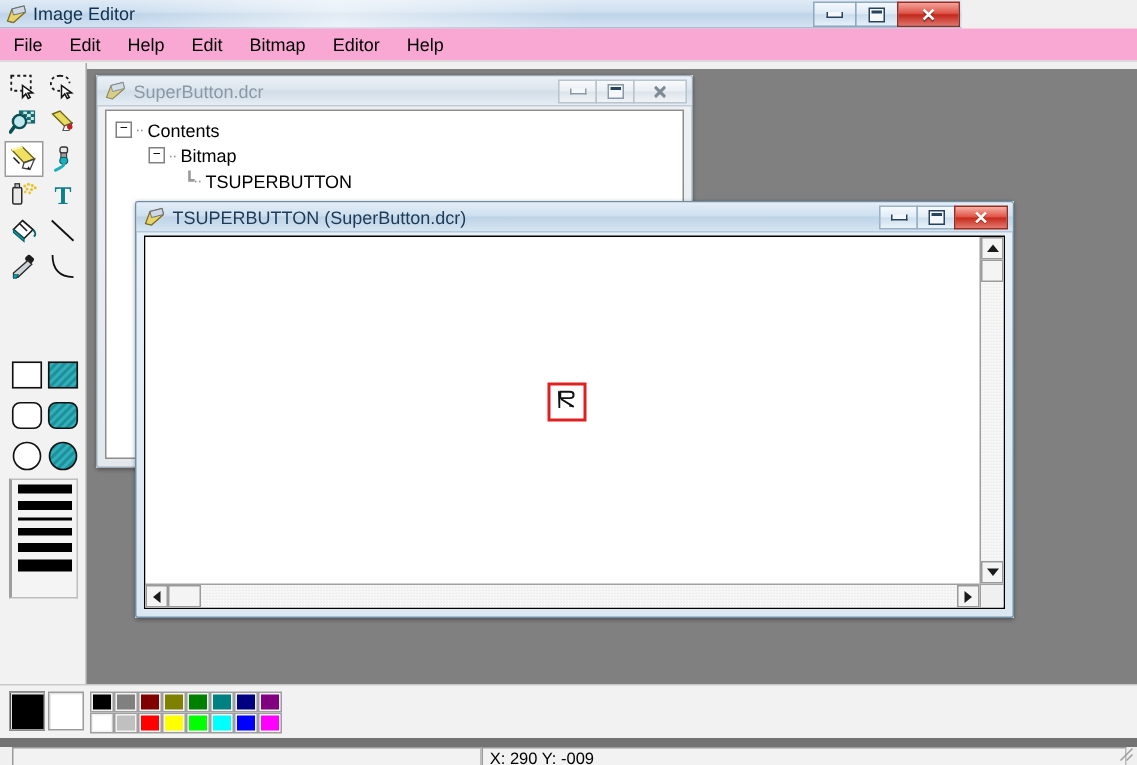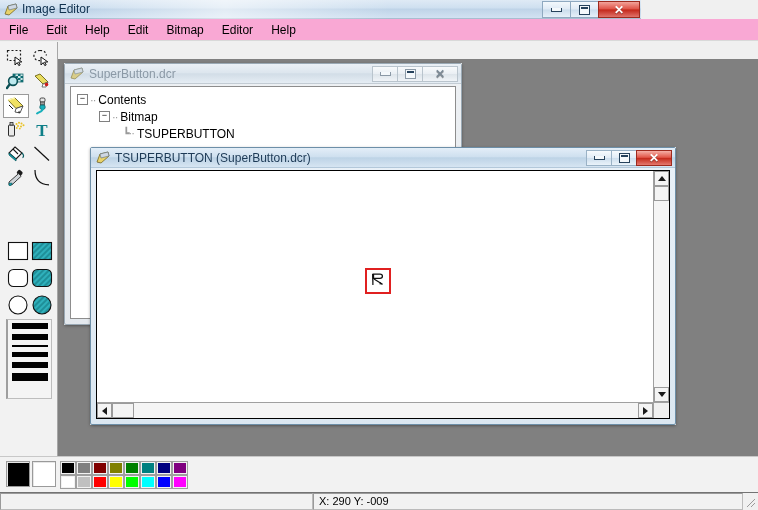--- a/index.html
+++ b/index.html
@@ -162,23 +162,24 @@
     padding: 1px;
     background: #f2f2f2;
   }
   .sw-cell i { display:block; width:100%; height:100%; }
 
   
   .statusbar {
     position: absolute; left: 0; top: 492px;
     width: 758px; height: 18px;
     background: #f0f0f0;
-    border-top: 1px solid #737373;
+    border-top: 6px solid #737373;
     box-sizing: border-box;
     display: flex;
+    justify-content: center;
   }
   .status-pane {
     height: 17px;
     border: 1px solid #bbb;
     border-top-color:#9a9a9a; border-left-color:#9a9a9a;
     box-sizing: border-box;
     background: #f2f2f2;
     font-size: 11px;
     color: #000;
     padding: 1px 5px;
@@ -187,21 +188,21 @@
   }
   .status-pane.p1 { width: 313px; }
   .status-pane.p2 { width: 430px; margin-left: 0px; }
   .status-grip {
     position: absolute; right: 1px; bottom: 1px;
     width: 14px; height: 14px;
   }
 
   
   .mdi {
-    position: absolute; left: 58px; top: 59px;
+    position: absolute; left: 58px; top: 46px;
     width: 700px; height: 414px;
     background: #808080;
     overflow: hidden;
   }
 
   
   .child {
     position: absolute;
     box-sizing: border-box;
     background: #f6f8fa;

